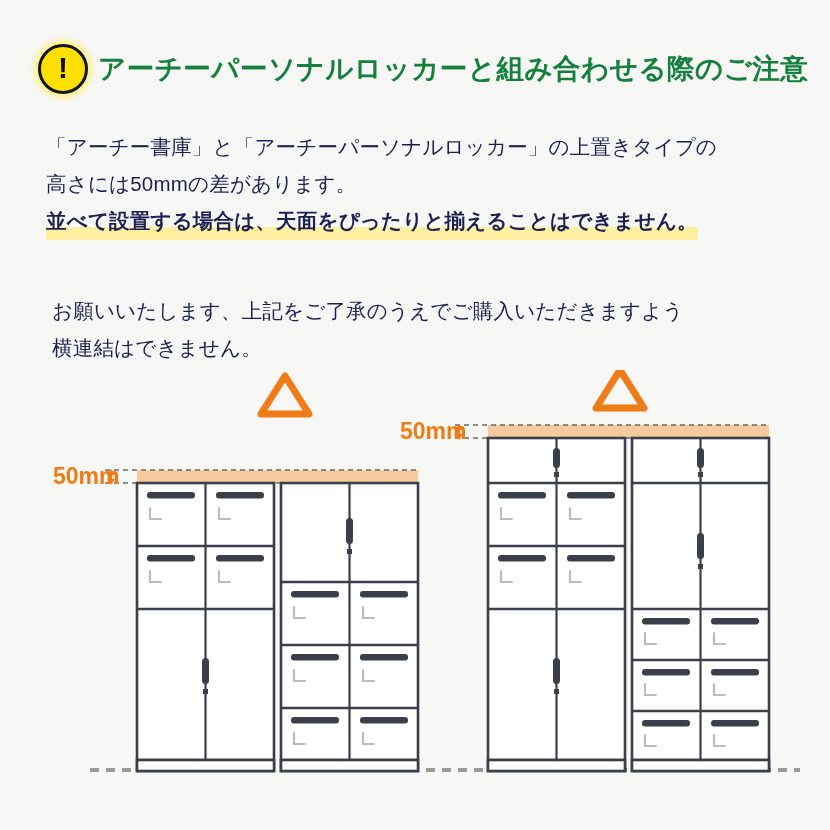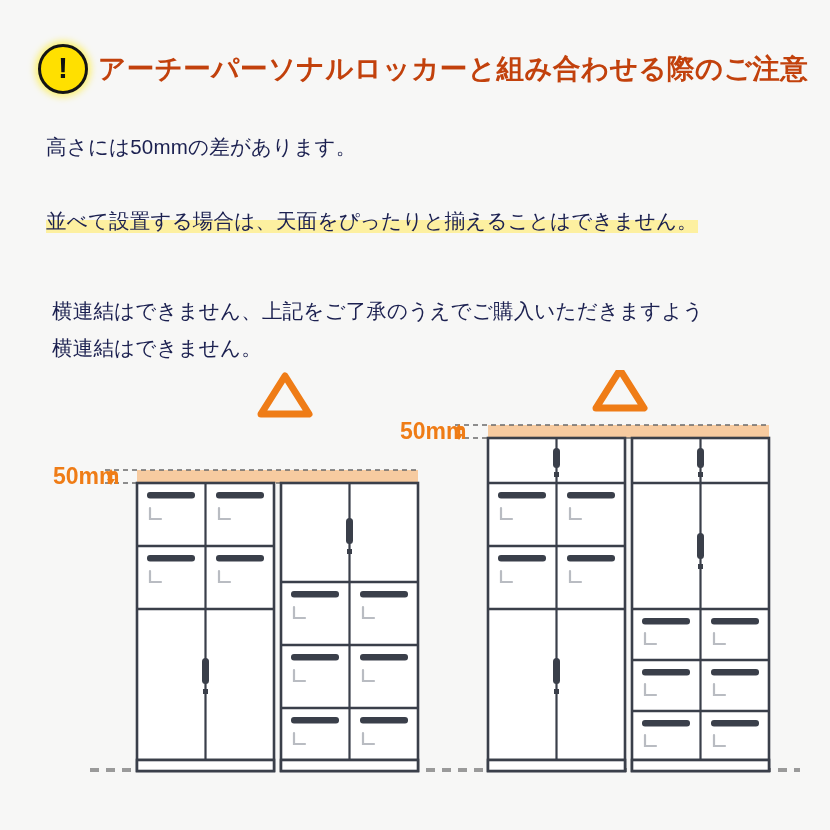--- a/index.html
+++ b/index.html
@@ -21,60 +21,62 @@
     background:#ffe000;border:3px solid #141414;
     box-shadow:0 0 7px 3px rgba(255,235,0,.55);
     display:flex;align-items:center;justify-content:center;
     flex:none;
   }
   #warn-badge .bang{
     font-size:30px;line-height:1;font-weight:bold;color:#111;
     transform:translateY(-1px);
   }
   #notice-title{
-    font-size:27.5px;font-weight:bold;color:#c2410c;
+    font-size:27.5px;font-weight:bold;color:#15803d;
     letter-spacing:.5px;white-space:nowrap;
   }
 
   
   .para{position:absolute;color:#1b2050;font-size:20.5px;letter-spacing:.2px;}
   .line{height:37px;line-height:37px;white-space:nowrap;position:relative;}
   .hl{
     background-image:linear-gradient(to top,#fdf0a0 0,#fdf0a0 13px,transparent 13px);
     display:inline;
-    padding-bottom:1px;
+    padding-bottom:8px;
+    font-weight:bold;
   }
   #para-1{left:46px;top:128px;}
   #para-2{left:46px;top:202px;}
   #para-3{left:52px;top:292px;}
 
   
   #figure{position:absolute;left:0;top:370px;width:830px;height:420px;}
   #figure svg{display:block;}
 </style>
 </head>
 <body>
 
 <div id="notice-header">
   <div id="warn-badge">
     <span class="bang">!</span>
   </div>
   <div id="notice-title">アーチーパーソナルロッカーと組み合わせる際のご注意</div>
 </div>
 
 <div class="para" id="para-1">
+  <div class="line"><span>「アーチー書庫」と「アーチーパーソナルロッカー」の上置きタイプの</span></div>
   <div class="line"><span>高さには50mmの差があります。</span></div>
 </div>
 
 <div class="para" id="para-2">
   <div class="line"><span class="hl">並べて設置する場合は、天面をぴったりと揃えることはできません。</span></div>
 </div>
 
 <div class="para" id="para-3">
-  <div class="line"><span>横連結はできません、上記をご了承のうえでご購入いただきますよう</span></div>
+  <div class="line"><span>お願いいたします、上記をご了承のうえでご購入いただきますよう</span></div>
   <div class="line"><span>横連結はできません。</span></div>
 </div>
 
 <div id="figure">
   <svg width="830" height="420" viewBox="0 0 830 420" xmlns="http://www.w3.org/2000/svg">
     <defs>
       <g id="locker-mark">
         <path d="M0,0 L0,11 L11,11" fill="none" stroke="#b9bcc2" stroke-width="2.2" stroke-linecap="round"></path>
       </g>
     </defs>

